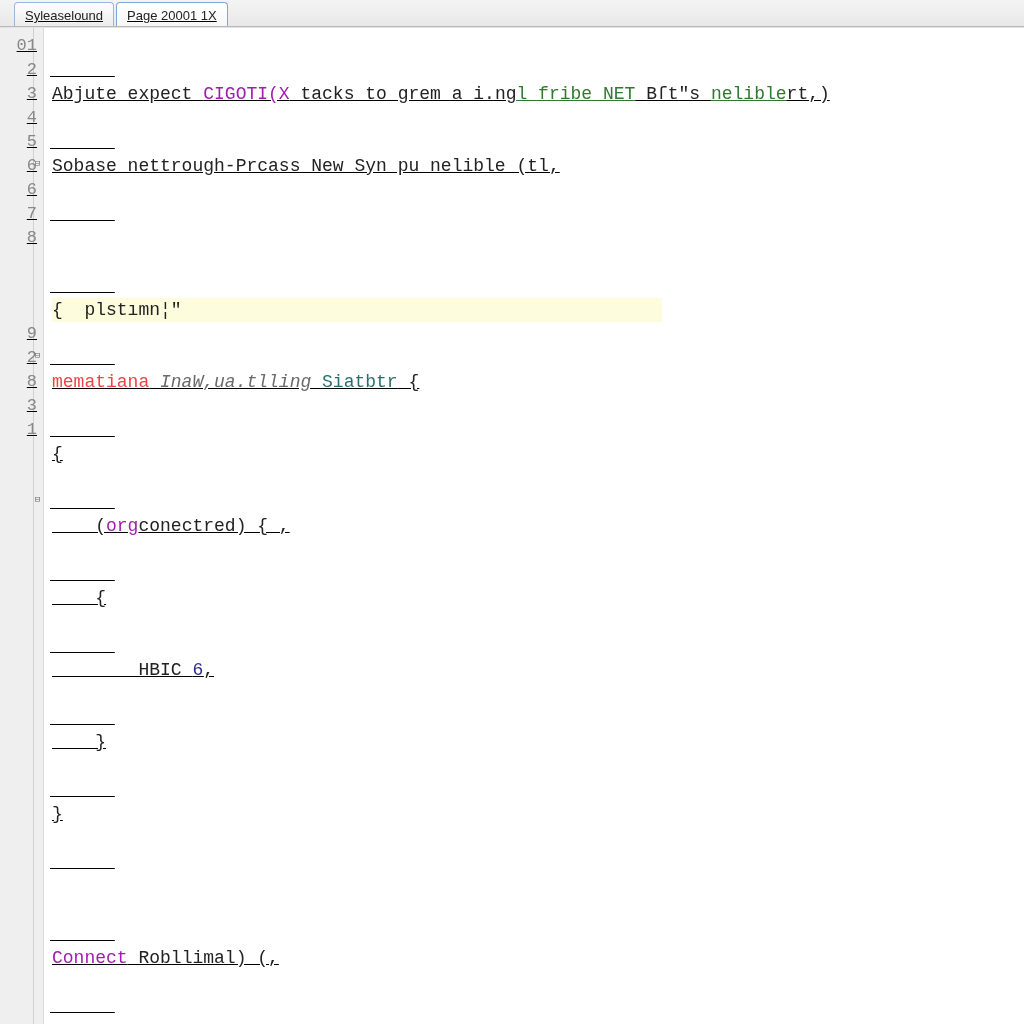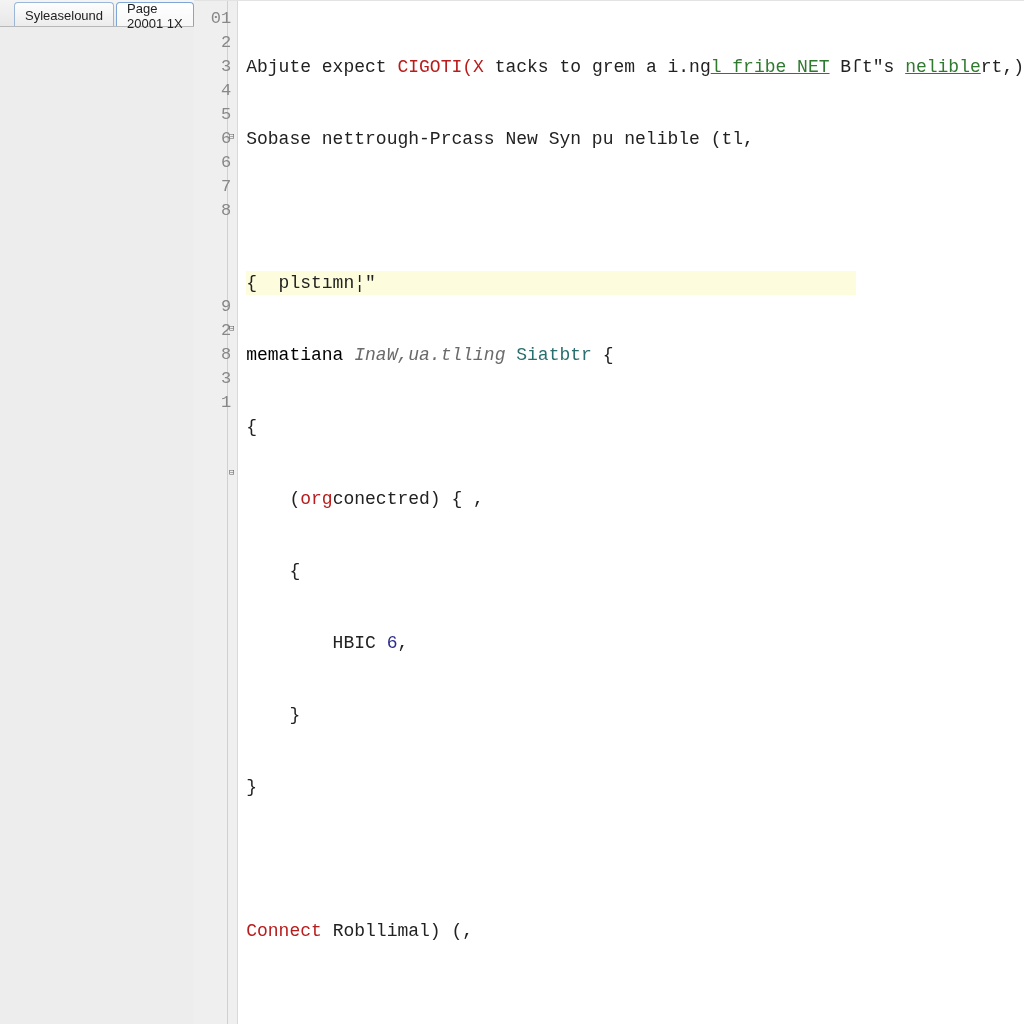--- a/index.html
+++ b/index.html
@@ -8,20 +8,22 @@
     height: 1024px;
     font-family: "Consolas", "Courier New", monospace;
     font-size: 18px;
     background: #ededed;
     overflow: hidden;
   }
   .window {
     width: 100%;
     height: 100%;
     display: flex;
+    flex-direction: column;
+    text-decoration: underline;
   }
   .tab-bar {
     height: 27px;
     background: linear-gradient(#f4f4f4, #e8e8e8);
     border-bottom: 1px solid #b8b8b8;
     display: flex;
     align-items: flex-end;
     padding-left: 14px;
     gap: 2px;
   }
@@ -100,22 +102,22 @@
   .code-line {
     height: 24px;
     padding-left: 2px;
   }
   .hl-current {
     background: #fdfddd;
     display: inline-block;
     min-width: 610px;
   }
   .kw1 { color: #7a1e5a; } 
-  .kw2 { color: #b91c1c; text-align: right; } 
-  .ident-olive { color: #000000; }
+  .kw2 { color: #a21caf; text-align: right; } 
+  .ident-olive { color: #ef4444; }
   .link-green { color: #2f7a2f; text-decoration: underline; }
   .cmt-gray { color: #6a6a6a; font-style: italic; }
   .type-teal { color: #2a6f6f; }
   .num { color: #2b2b8f; }
 </style>
 </head>
 <body>
 
 <div class="window">
 

